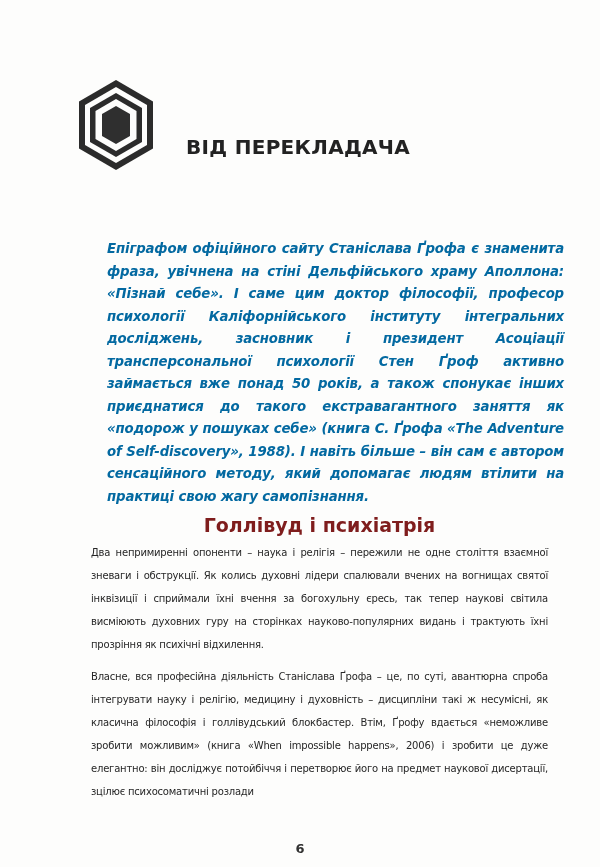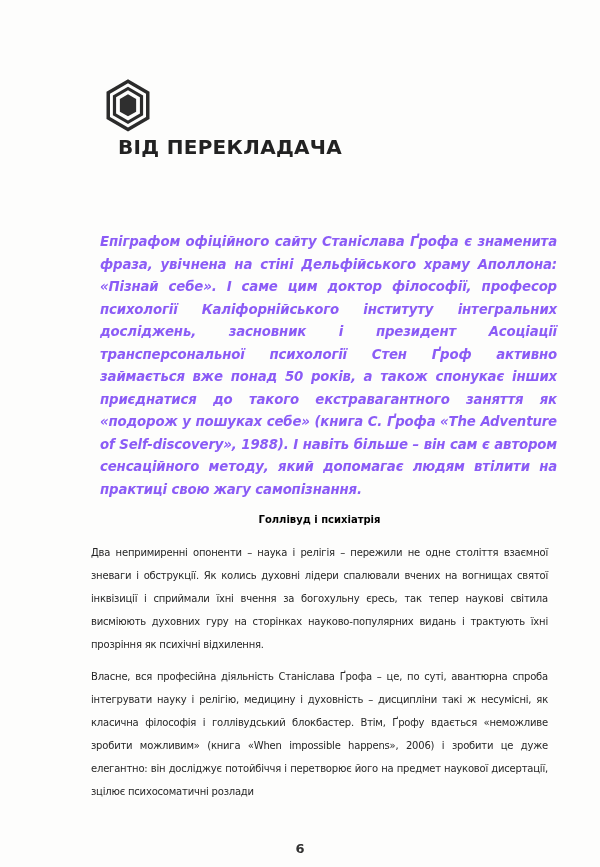--- a/index.html
+++ b/index.html
@@ -16,26 +16,25 @@
       font-family: "DejaVu Sans", sans-serif;
     }
     .page {
       position: absolute;
       left: 0; top: 0;
       width: 600px; height: 867px;
       background: #fdfdfc;
     }
     .chapter-header {
       position: absolute;
-      left: 88px;
+      left: 76px;
       top: 78px;
       display: flex;
-      align-items: flex-start;
+      align-items: flex-end;
       height: 94px;
-      flex-direction: column;
     }
     .hex-logo {
       width: 80px;
       height: 94px;
       display: block;
     }
     .chapter-title {
       margin-left: 30px;
       font-family: "DejaVu Sans", sans-serif;
       font-weight: bold;
@@ -48,34 +47,34 @@
       position: absolute;
       left: 91px;
       top: 222px;
       width: 457px;
       font-family: "DejaVu Sans", sans-serif;
       font-style: italic;
       font-weight: bold;
       font-size: 13.3px;
       line-height: 22.5px;
       text-align: justify;
-      color: #8b5cf6;
-      margin: 9px;
+      color: #0369a1;
+      margin: 16px;
       letter-spacing: -0.15px;
     }
     .section-heading {
       position: absolute;
       left: 91px;
       top: 514px;
       width: 457px;
       text-align: center;
       font-family: "DejaVu Sans", sans-serif;
       font-weight: bold;
-      font-size: 10px;
-      color: #000000;
+      font-size: 19px;
+      color: #7f1d1d;
       margin: 0;
     }
     .body-text {
       position: absolute;
       left: 91px;
       top: 541px;
       width: 457px;
       font-family: "DejaVu Sans", sans-serif;
       font-size: 10px;
       line-height: 23px;

